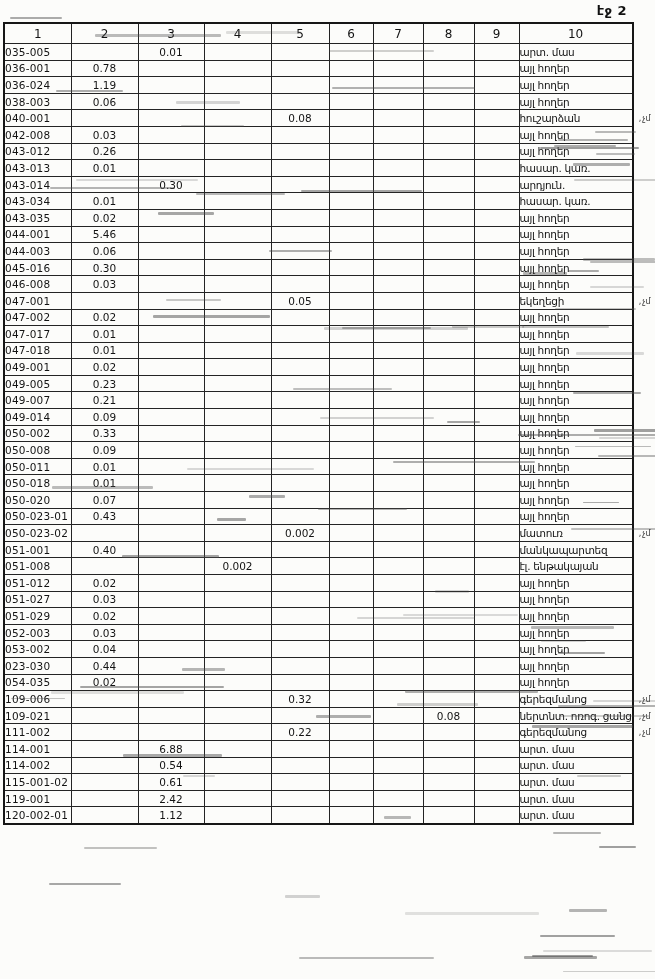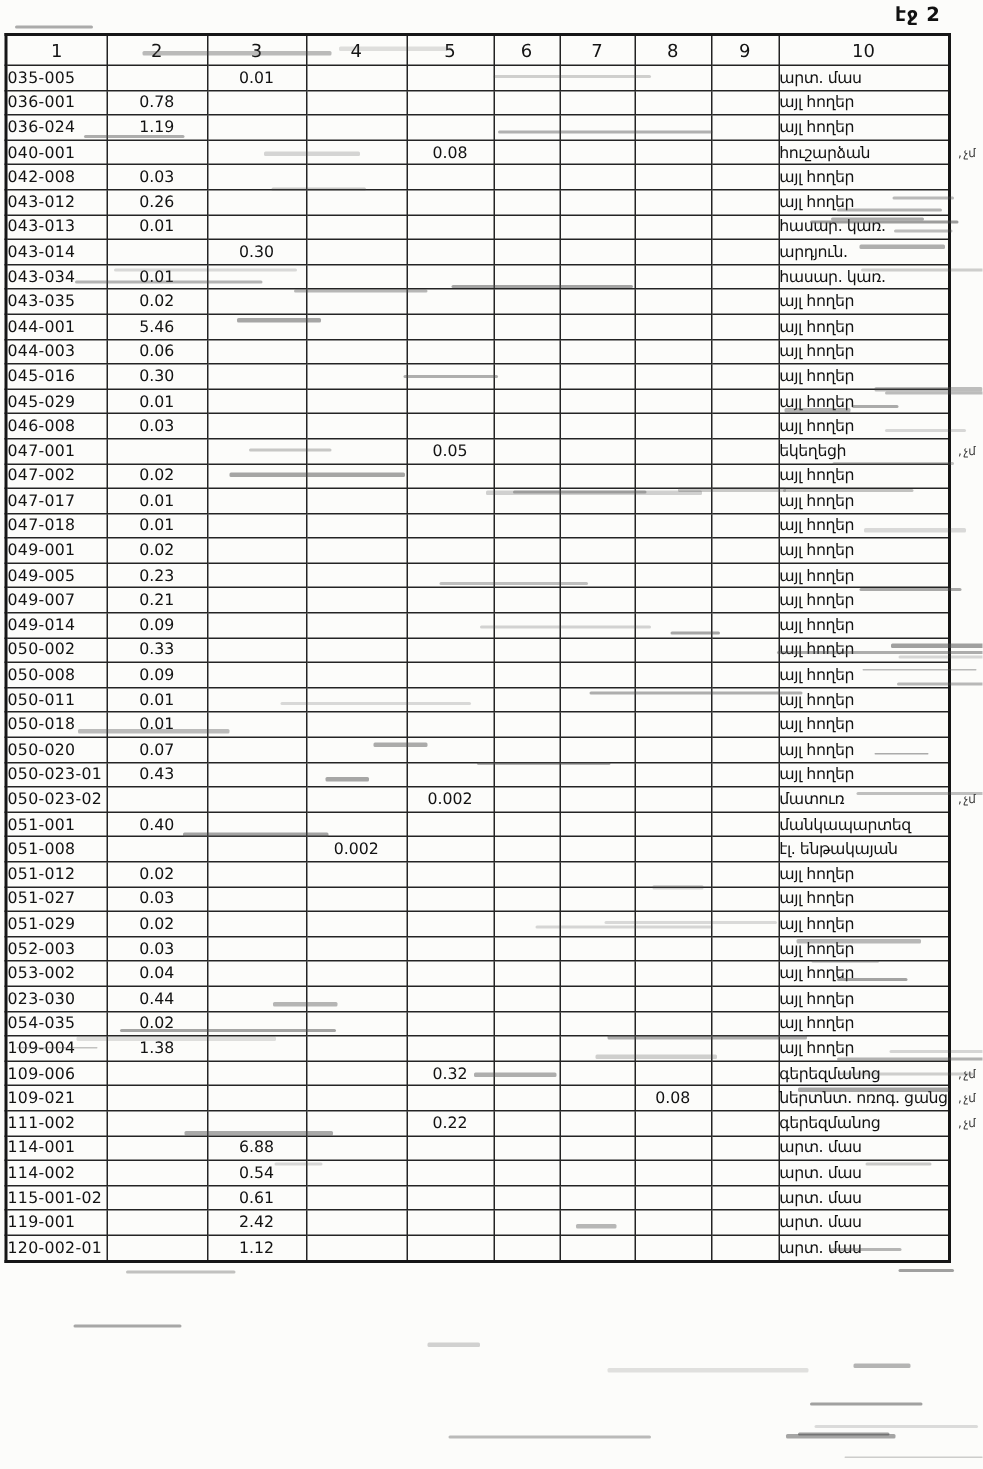--- a/index.html
+++ b/index.html
@@ -113,20 +113,32 @@
         <td class="c-val"></td>
         <td class="c-val"></td>
         <td class="c-val"></td>
         <td class="c-val"></td>
         <td class="c-val"></td>
         <td class="c-val"></td>
         <td class="c-val"></td>
         <td class="c-use">այլ հողեր</td>
       </tr>
       <tr>
+        <td class="c-code">038-003</td>
+        <td class="c-val">0.06</td>
+        <td class="c-val"></td>
+        <td class="c-val"></td>
+        <td class="c-val"></td>
+        <td class="c-val"></td>
+        <td class="c-val"></td>
+        <td class="c-val"></td>
+        <td class="c-val"></td>
+        <td class="c-use">այլ հողեր</td>
+      </tr>
+      <tr>
         <td class="c-code">040-001</td>
         <td class="c-val"></td>
         <td class="c-val"></td>
         <td class="c-val"></td>
         <td class="c-val">0.08</td>
         <td class="c-val"></td>
         <td class="c-val"></td>
         <td class="c-val"></td>
         <td class="c-val"></td>
         <td class="c-use">հուշարձան<span class="margin-note">չմ</span></td>
@@ -233,32 +245,20 @@
         <td class="c-val"></td>
         <td class="c-val"></td>
         <td class="c-val"></td>
         <td class="c-val"></td>
         <td class="c-val"></td>
         <td class="c-val"></td>
         <td class="c-val"></td>
         <td class="c-use">այլ հողեր</td>
       </tr>
       <tr>
-        <td class="c-code">045-029</td>
-        <td class="c-val">0.01</td>
-        <td class="c-val"></td>
-        <td class="c-val"></td>
-        <td class="c-val"></td>
-        <td class="c-val"></td>
-        <td class="c-val"></td>
-        <td class="c-val"></td>
-        <td class="c-val"></td>
-        <td class="c-use">այլ հողեր</td>
-      </tr>
-      <tr>
         <td class="c-code">046-008</td>
         <td class="c-val">0.03</td>
         <td class="c-val"></td>
         <td class="c-val"></td>
         <td class="c-val"></td>
         <td class="c-val"></td>
         <td class="c-val"></td>
         <td class="c-val"></td>
         <td class="c-val"></td>
         <td class="c-use">այլ հողեր</td>
@@ -535,32 +535,20 @@
         <td class="c-val"></td>
         <td class="c-val"></td>
         <td class="c-val"></td>
         <td class="c-val"></td>
         <td class="c-val"></td>
         <td class="c-use">այլ հողեր</td>
       </tr>
       <tr>
         <td class="c-code">054-035</td>
         <td class="c-val">0.02</td>
-        <td class="c-val"></td>
-        <td class="c-val"></td>
-        <td class="c-val"></td>
-        <td class="c-val"></td>
-        <td class="c-val"></td>
-        <td class="c-val"></td>
-        <td class="c-val"></td>
-        <td class="c-use">այլ հողեր</td>
-      </tr>
-      <tr>
-        <td class="c-code">109-004</td>
-        <td class="c-val">1.38</td>
         <td class="c-val"></td>
         <td class="c-val"></td>
         <td class="c-val"></td>
         <td class="c-val"></td>
         <td class="c-val"></td>
         <td class="c-val"></td>
         <td class="c-val"></td>
         <td class="c-use">այլ հողեր</td>
       </tr>
       <tr>

